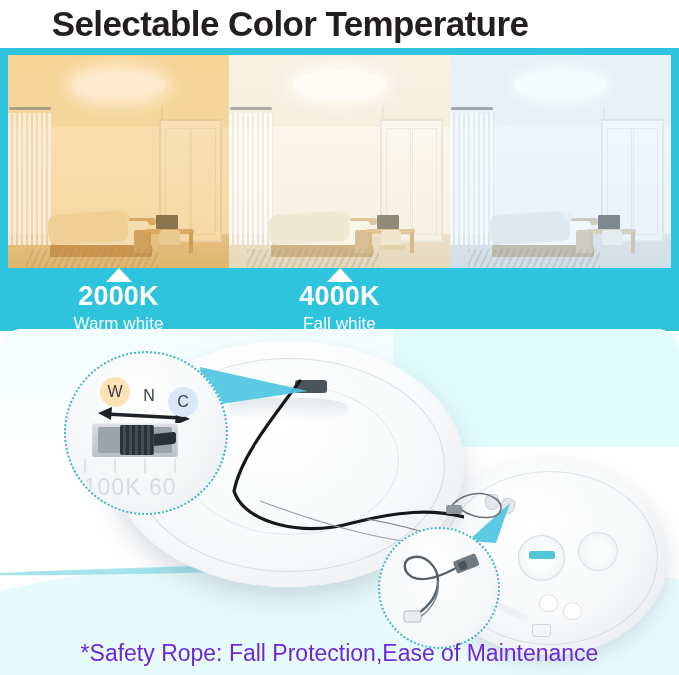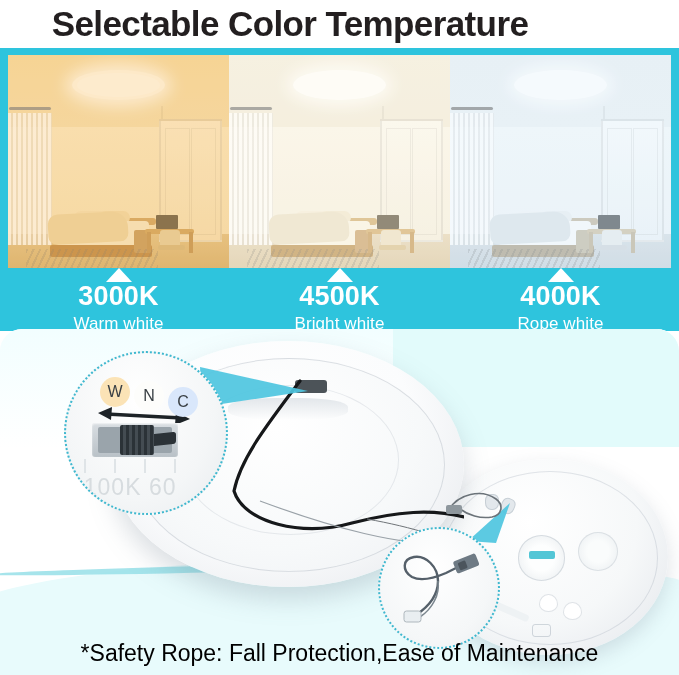--- a/index.html
+++ b/index.html
@@ -349,21 +349,21 @@
   .cone{position:absolute;}
 
   
   .callout{
     position:absolute;left:216px;top:36px;
     font-size:21px;color:#1d2327;white-space:nowrap;
     font-family:"Liberation Sans", sans-serif;
   }
   .bottom-caption{
     position:absolute;left:0;bottom:8px;width:679px;text-align:center;
-    font-size:23px;color:#000000;
+    font-size:23px;color:#6d28d9;
     font-family:"Liberation Sans", sans-serif;
   }
 </style>
 </head>
 <body>
 
 <div id="page">
 
   <div class="title-bar">
     <div class="title">Selectable Color Temperature</div>
@@ -486,34 +486,29 @@
           <div class="tint" style="background:rgba(200,225,245,0.18);"></div>
         </div>
       </div>
 
     </div>
 
     <div class="klabels">
 
       <div class="kblock">
         <div class="kpointer"></div>
-        <div class="kvalue">3000K</div>
+        <div class="kvalue">2000K</div>
         <div class="kname">Warm white</div>
       </div>
 
-      <div class="kblock">
-        <div class="kpointer"></div>
-        <div class="kvalue">4500K</div>
-        <div class="kname">Bright white</div>
-      </div>
 
       <div class="kblock">
         <div class="kpointer"></div>
         <div class="kvalue">4000K</div>
-        <div class="kname">Rope white</div>
+        <div class="kname">Fall white</div>
       </div>
 
     </div>
   </div>
 
   <div class="product">
 
     <div class="wave-top"></div>
     <div class="tint-panel"></div>
     <div class="wave-bottom"></div>

